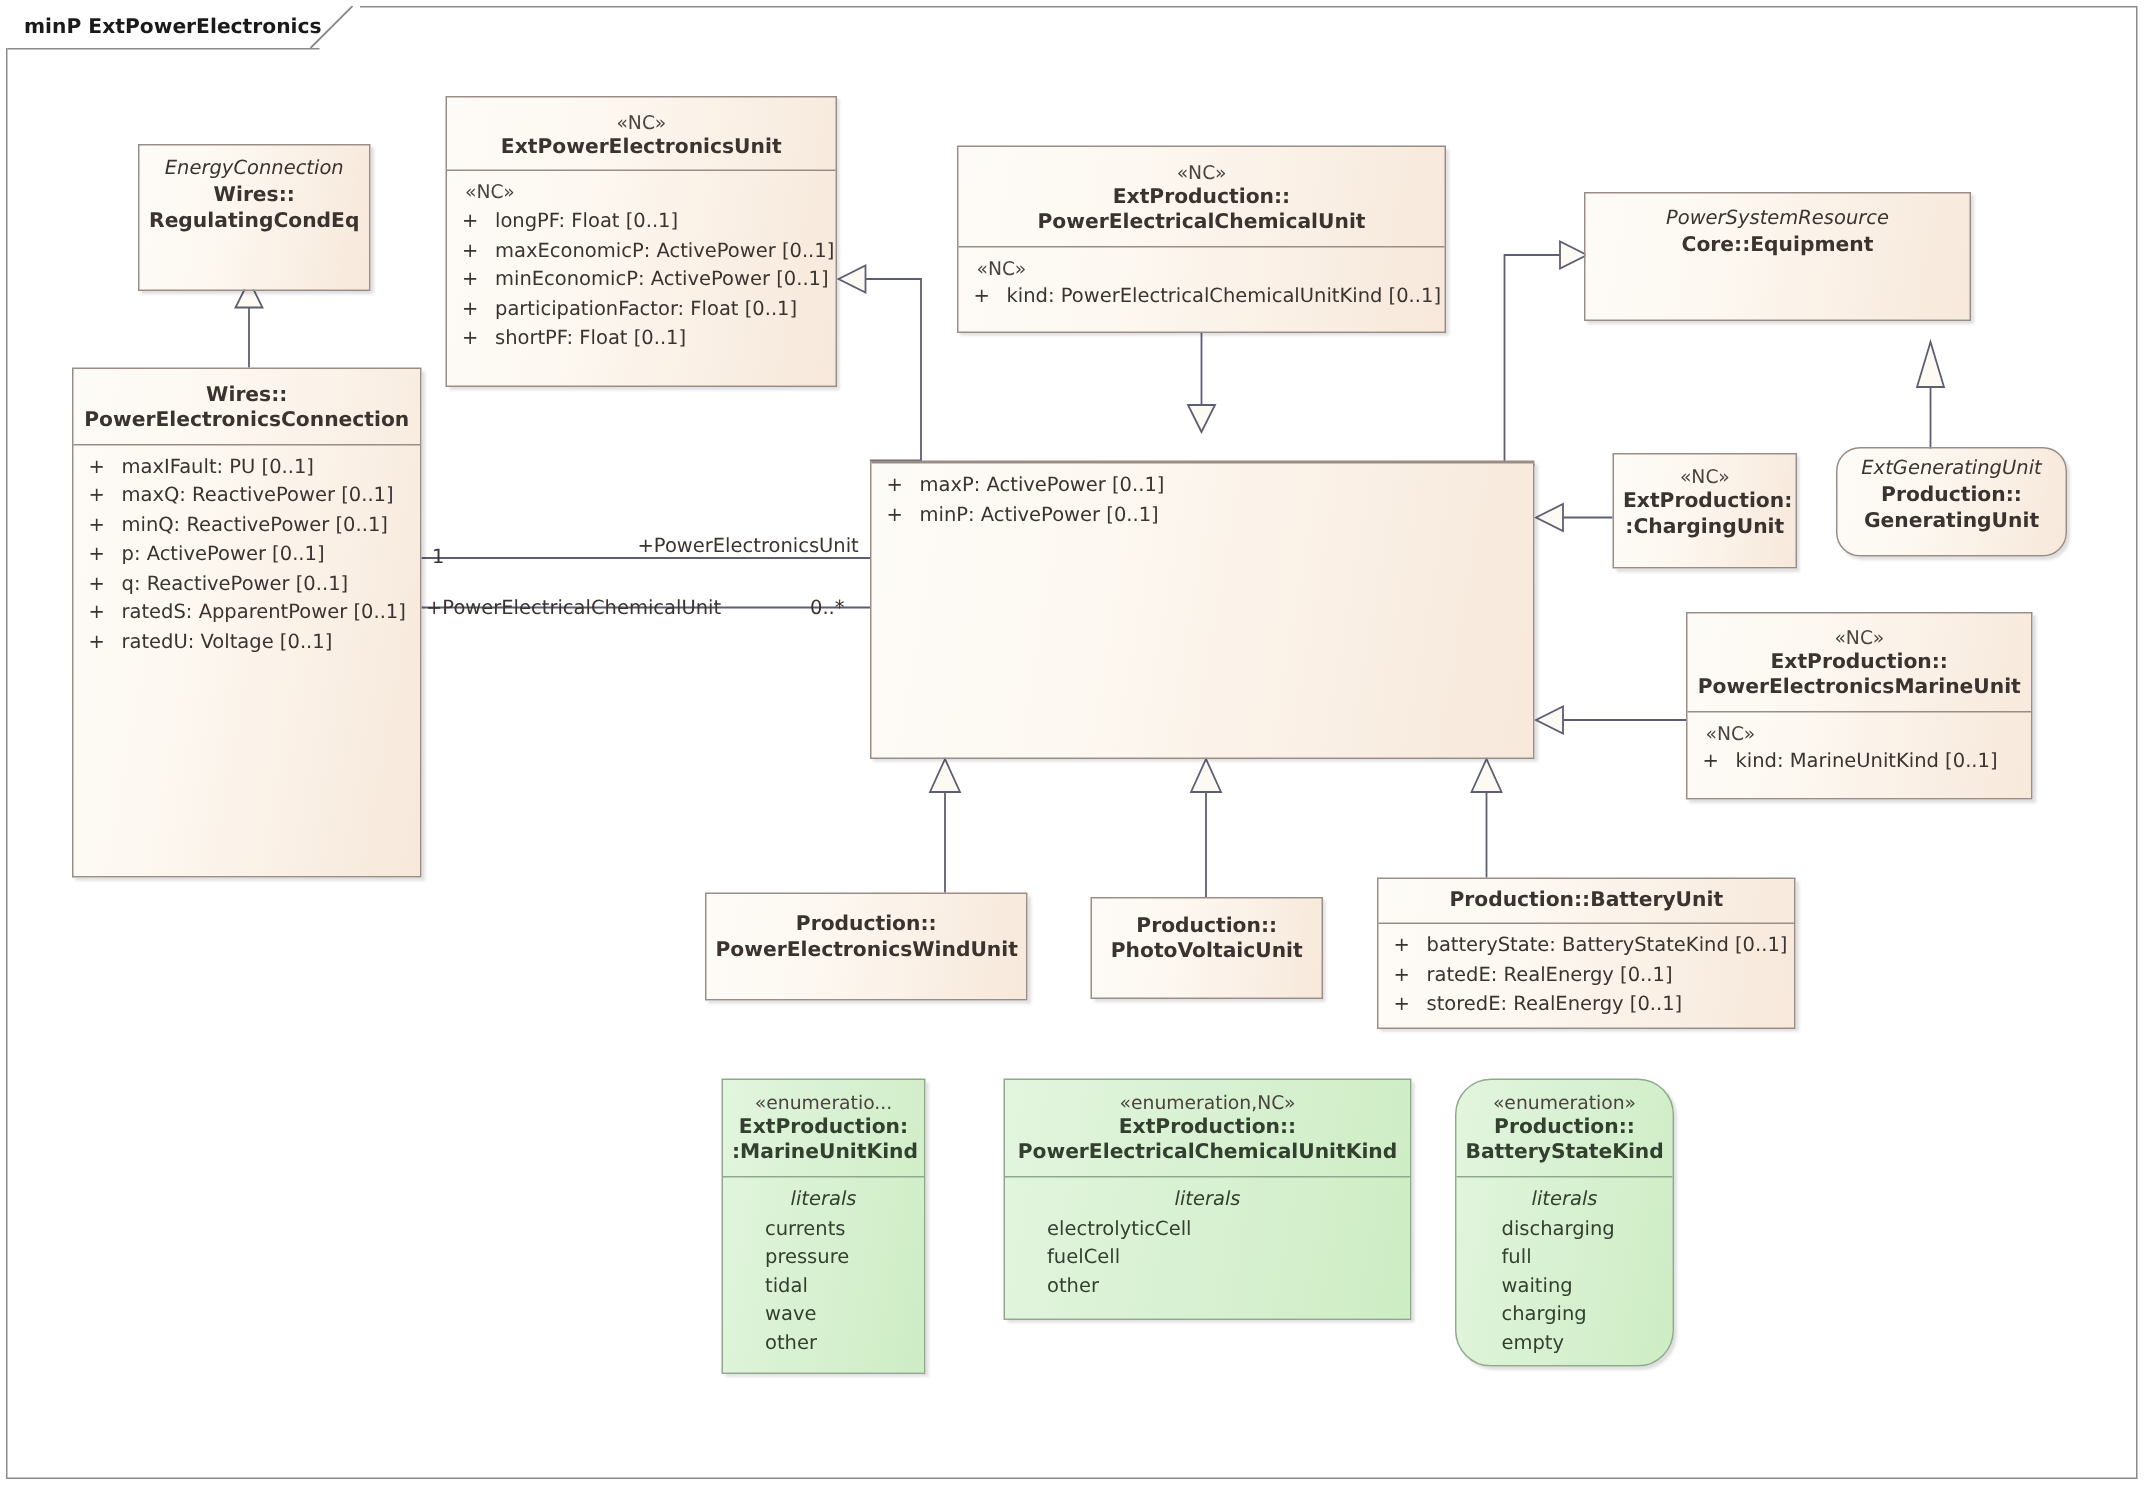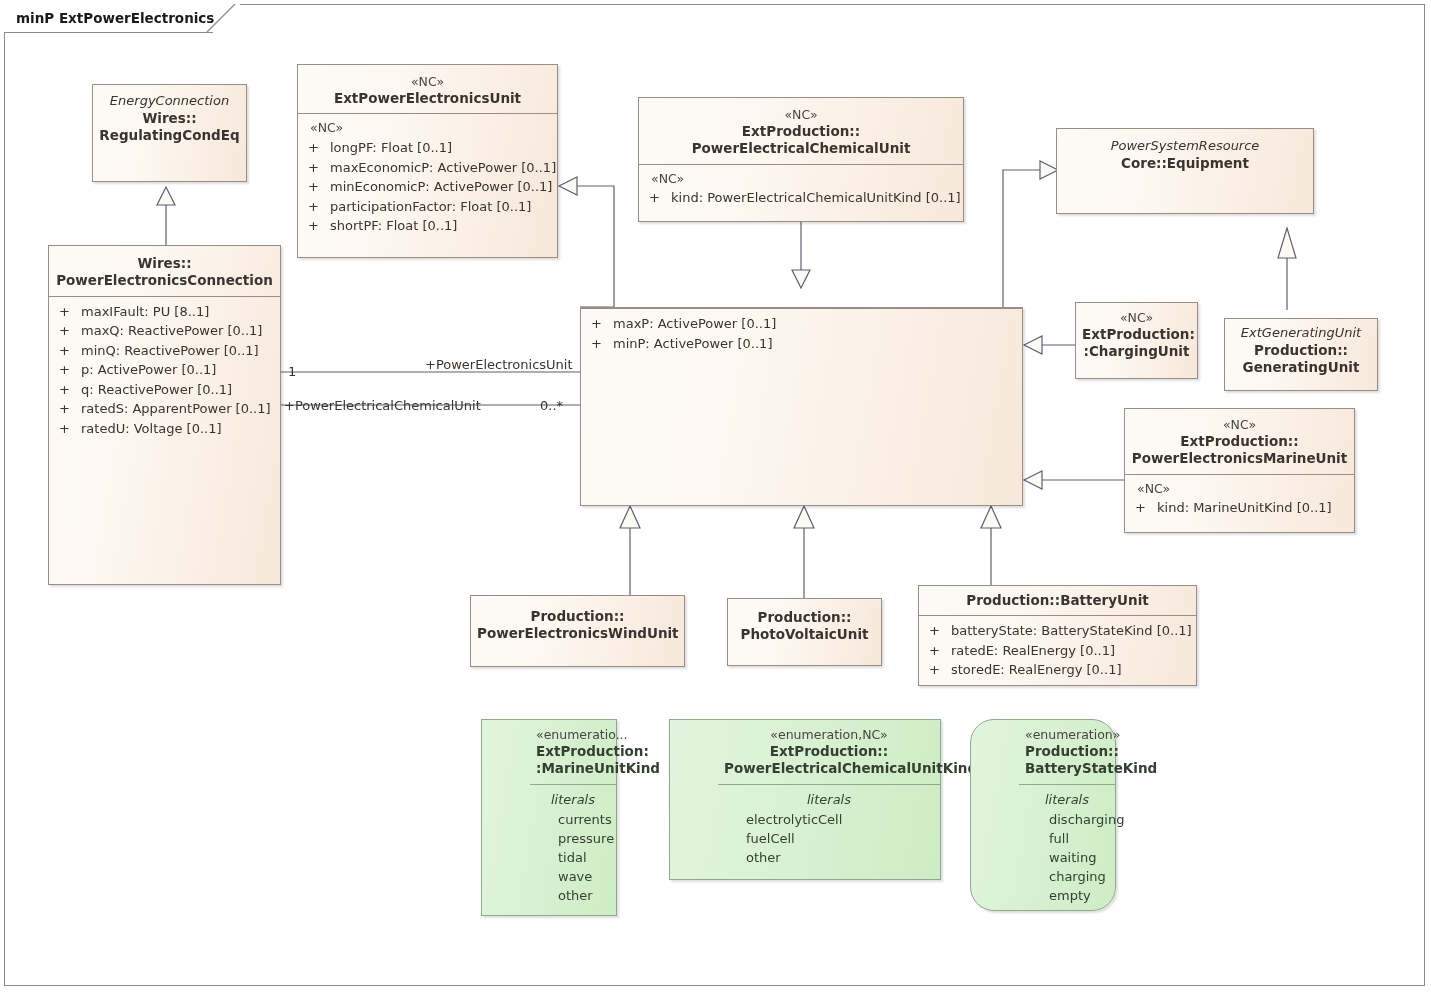--- a/index.html
+++ b/index.html
@@ -65,21 +65,20 @@
     box-sizing: border-box;
     border: 1px solid #9a8d86;
     background: linear-gradient(100deg, #fdfbf7 0%, #fdf8f1 35%, #f7e8da 100%);
     box-shadow: 2px 2px 2px rgba(0,0,0,0.13);
     color: #3a3330;
   }
   .uml.enumbox {
     border: 1px solid #8fa98c;
     background: linear-gradient(100deg, #e2f5de 0%, #d6f0cf 60%, #cdedc4 100%);
     color: #33402f;
-    padding-left: 48px;
   }
 
   .uml .hdr {
     text-align: center;
     padding: 5px 6px 6px 6px;
     line-height: 1.28;
   }
   .uml .hdr .stereo {
     font-size: 12.5px;
     font-weight: normal;
@@ -214,38 +213,38 @@
     <line x1="804" y1="598" x2="804" y2="528"></line>
     <polygon class="tri" points="804,506 794,528 814,528"></polygon>
 
     <line x1="991" y1="585" x2="991" y2="528"></line>
     <polygon class="tri" points="991,506 981,528 1001,528"></polygon>
 
     <polyline points="281,372 580,372"></polyline>
     <polyline points="281,405 580,405"></polyline>
   </svg>
 
-  <div class="uml" style="left:92px; top:84px; width:155px; height:98px;">
+  <div class="uml" style="left:92px; top:96px; width:155px; height:98px;">
     <div class="hdr" style="padding-top:8px;">
       <span class="parentname">EnergyConnection</span>
       <span class="cname">Wires::</span>
       <span class="cname">RegulatingCondEq</span>
     </div>
   </div>
 
   <div class="uml" style="left:48px; top:245px; width:233px; height:340px;">
     <div class="hdr" style="padding-top:9px;">
       <span class="cname">Wires::</span>
       <span class="cname">PowerElectronicsConnection</span>
     </div>
     <div class="sep"></div>
     <div class="body">
       <div class="attr">
         <span class="vis">+</span>
-        <span class="txt">maxIFault: PU [8..1]</span>
+        <span class="txt">maxIFault: PU [0..1]</span>
       </div>
       <div class="attr">
         <span class="vis">+</span>
         <span class="txt">maxQ: ReactivePower [0..1]</span>
       </div>
       <div class="attr">
         <span class="vis">+</span>
         <span class="txt">minQ: ReactivePower [0..1]</span>
       </div>
       <div class="attr">
@@ -336,21 +335,21 @@
   </div>
 
   <div class="uml" style="left:1075px; top:302px; width:123px; height:77px;">
     <div class="hdr" style="padding-top:7px;">
       <span class="stereo">«NC»</span>
       <span class="cname">ExtProduction:</span>
       <span class="cname">:ChargingUnit</span>
     </div>
   </div>
 
-  <div class="uml" style="left:1224px; top:318px; width:154px; height:73px;">
+  <div class="uml" style="left:1224px; top:298px; width:154px; height:73px;border-radius:16px;">
     <div class="hdr" style="padding-top:6px;">
       <span class="parentname">ExtGeneratingUnit</span>
       <span class="cname">Production::</span>
       <span class="cname">GeneratingUnit</span>
     </div>
   </div>
 
   <div class="uml" style="left:1124px; top:408px; width:231px; height:125px;">
     <div class="hdr" style="padding-top:8px;">
       <span class="stereo">«NC»</span>

